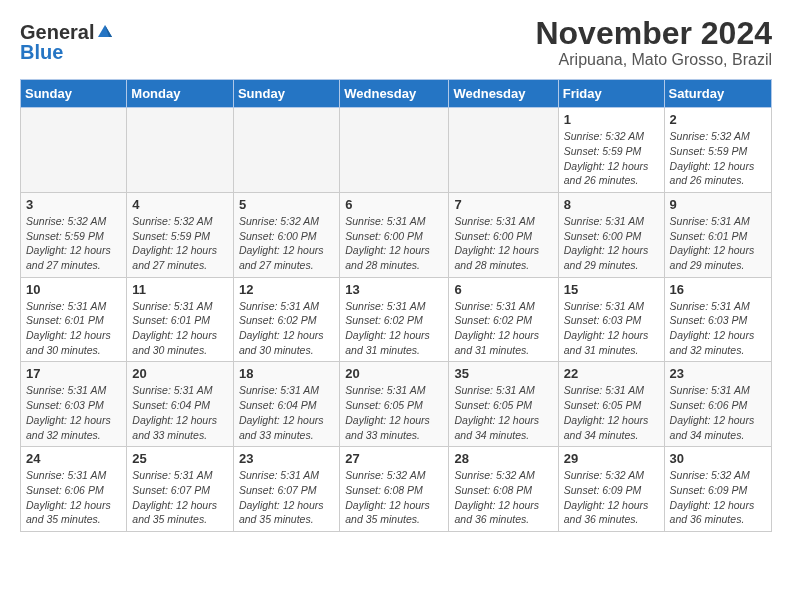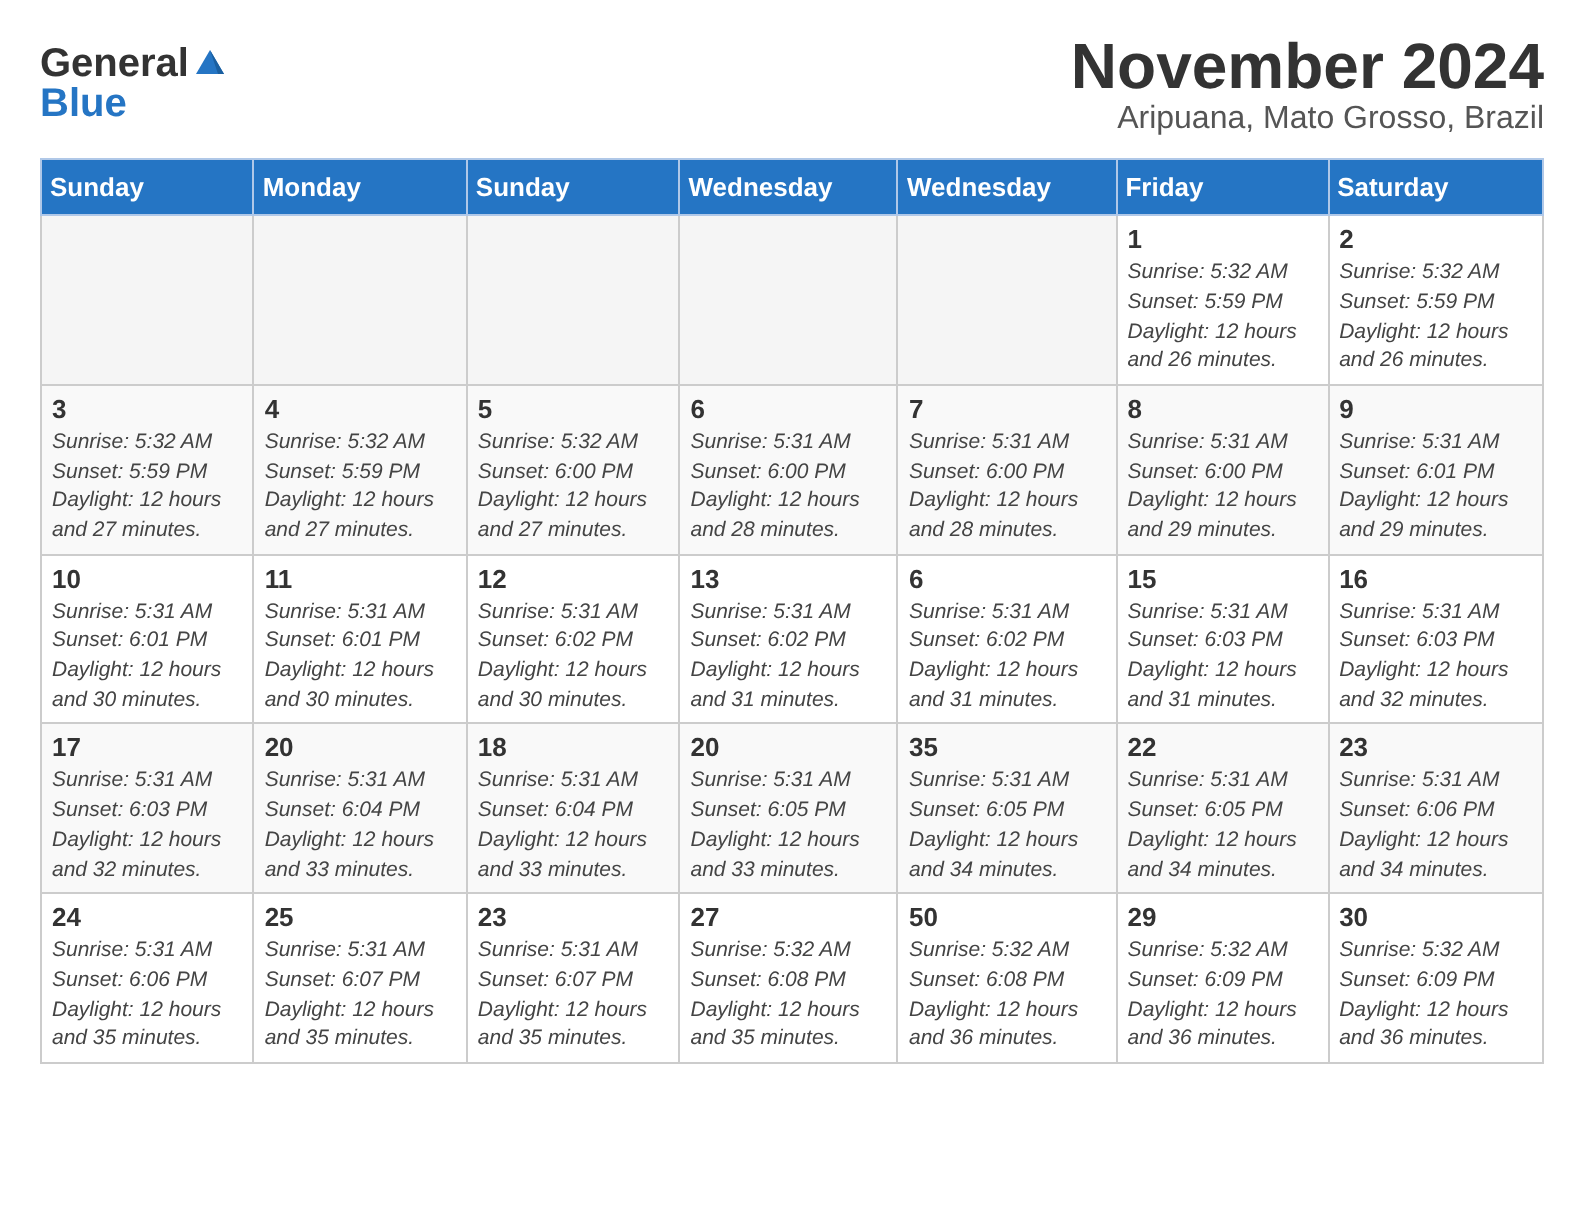--- a/index.html
+++ b/index.html
@@ -311,21 +311,21 @@
 Sunset: 6:07 PM
 Daylight: 12 hours and 35 minutes.</div>
           </td>
           <td>
             <span class="day-number">27</span>
             <div class="day-info" style="white-space: pre-line;">Sunrise: 5:32 AM
 Sunset: 6:08 PM
 Daylight: 12 hours and 35 minutes.</div>
           </td>
           <td>
-            <span class="day-number">50</span>
+            <span class="day-number">28</span>
             <div class="day-info" style="white-space: pre-line;">Sunrise: 5:32 AM
 Sunset: 6:08 PM
 Daylight: 12 hours and 36 minutes.</div>
           </td>
           <td>
             <span class="day-number">29</span>
             <div class="day-info" style="white-space: pre-line;">Sunrise: 5:32 AM
 Sunset: 6:09 PM
 Daylight: 12 hours and 36 minutes.</div>
           </td>

